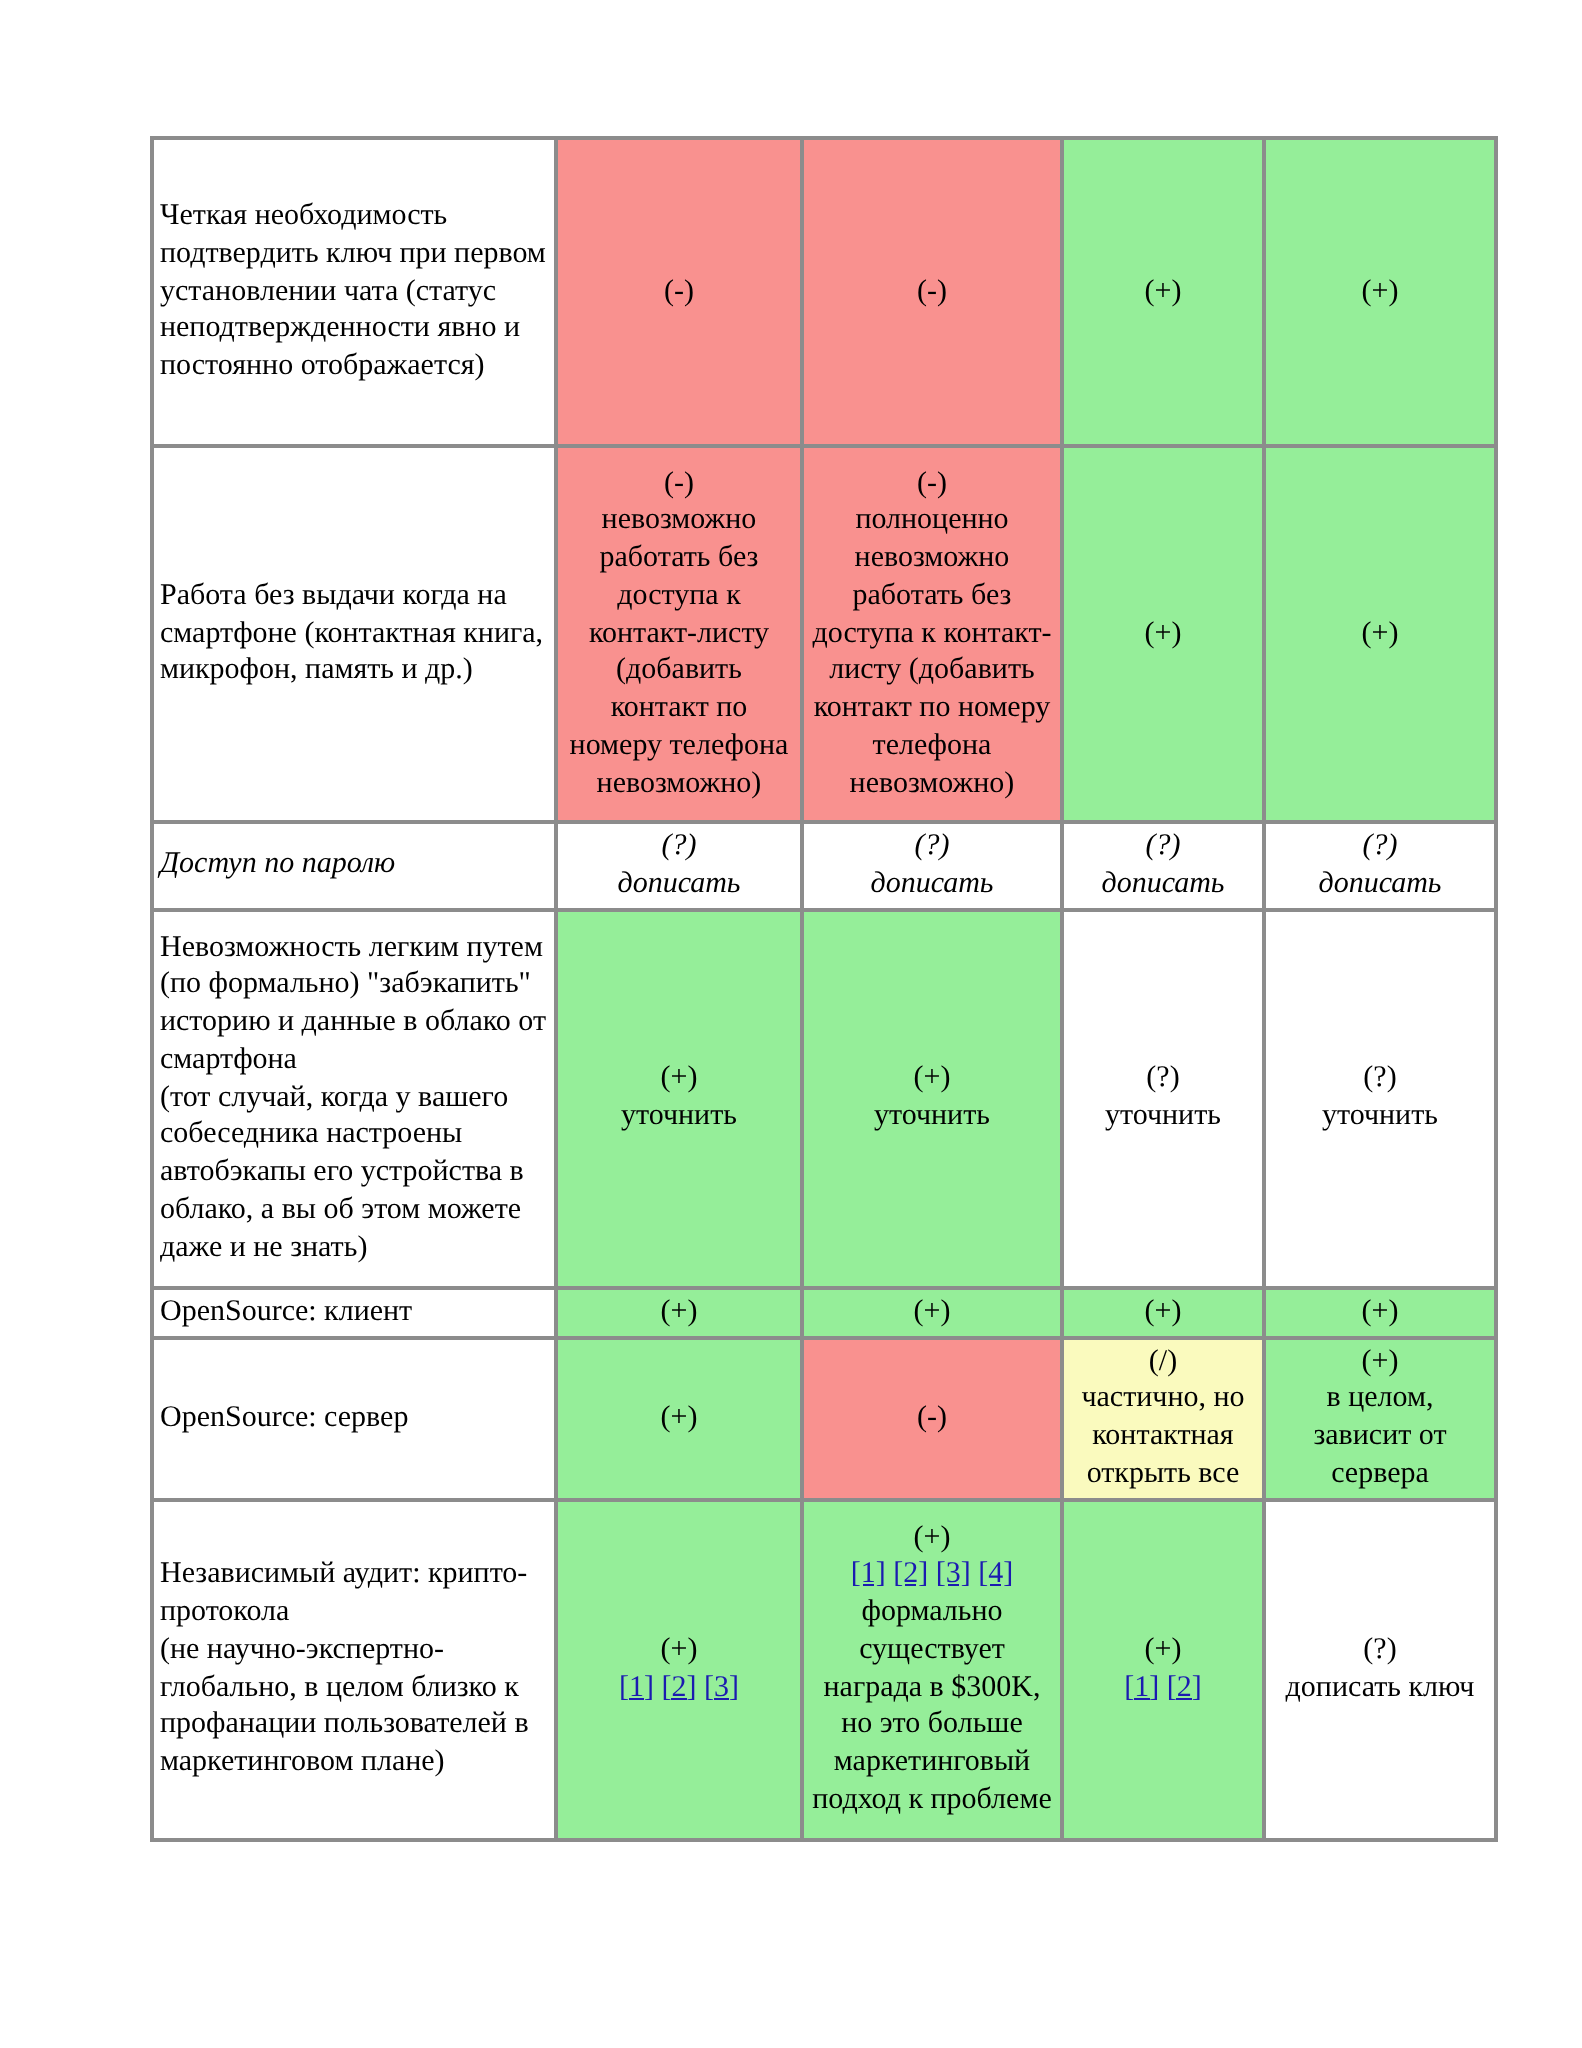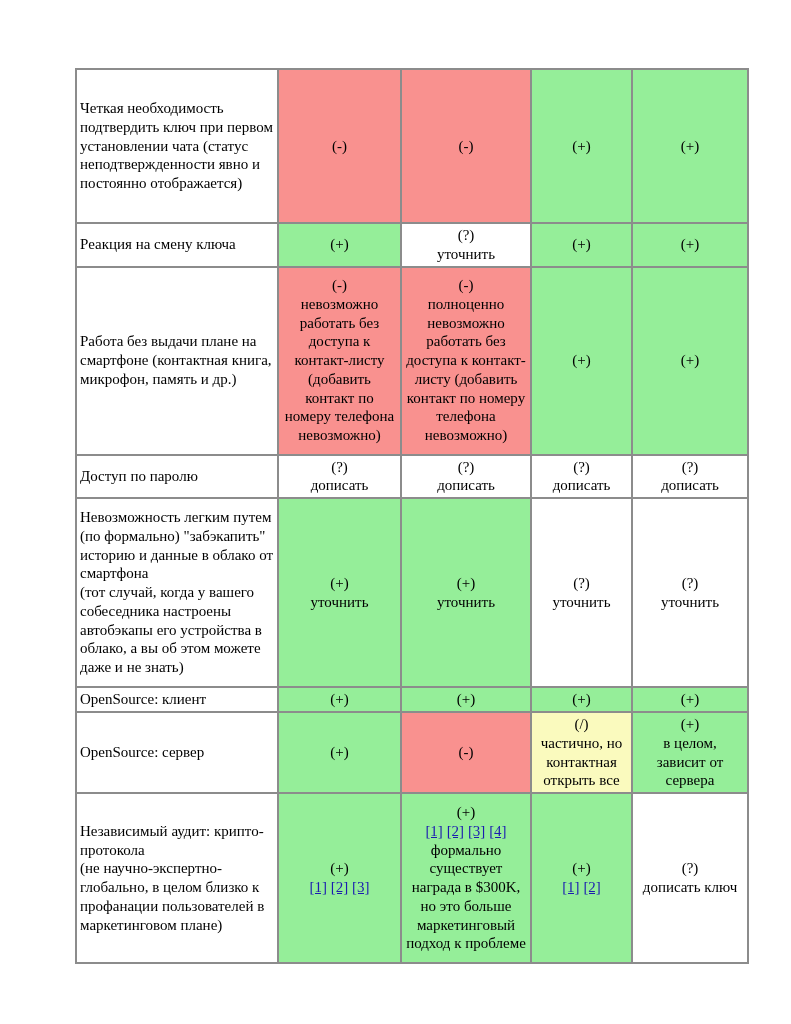--- a/index.html
+++ b/index.html
@@ -73,54 +73,38 @@
           <td class="value-cell" style="background: rgb(249, 145, 143);">
             <div>(-)</div>
           </td>
           <td class="value-cell" style="background: rgb(149, 238, 153);">
             <div>(+)</div>
           </td>
           <td class="value-cell" style="background: rgb(149, 238, 153);">
             <div>(+)</div>
           </td>
         </tr>
-        <tr style="height: 41px;">
-          <td class="label-cell">Реакция на смену ключа</td>
-          <td class="value-cell" style="background: rgb(149, 238, 153);">
-            <div>(+)</div>
-          </td>
-          <td class="value-cell" style="background: rgb(255, 255, 255);">
-            <div>(?)</div>
-            <div>уточнить</div>
-          </td>
-          <td class="value-cell" style="background: rgb(149, 238, 153);">
-            <div>(+)</div>
-          </td>
-          <td class="value-cell" style="background: rgb(149, 238, 153);">
-            <div>(+)</div>
-          </td>
-        </tr>
         <tr style="height: 188px;">
-          <td class="label-cell">Работа без выдачи плане на смартфоне (контактная книга, микрофон, память и др.)</td>
+          <td class="label-cell">Работа без выдачи когда на смартфоне (контактная книга, микрофон, память и др.)</td>
           <td class="value-cell" style="background: rgb(249, 145, 143);">
             <div>(-)</div>
             <div>невозможно работать без доступа к контакт-листу (добавить контакт по номеру телефона невозможно)</div>
           </td>
           <td class="value-cell" style="background: rgb(249, 145, 143);">
             <div>(-)</div>
             <div>полноценно невозможно работать без доступа к контакт-листу (добавить контакт по номеру телефона невозможно)</div>
           </td>
           <td class="value-cell" style="background: rgb(149, 238, 153);">
             <div>(+)</div>
           </td>
           <td class="value-cell" style="background: rgb(149, 238, 153);">
             <div>(+)</div>
           </td>
         </tr>
-        <tr style="height: 41px;">
+        <tr style="height: 41px; font-style: italic;">
           <td class="label-cell">Доступ по паролю</td>
           <td class="value-cell" style="background: rgb(255, 255, 255);">
             <div>(?)</div>
             <div>дописать</div>
           </td>
           <td class="value-cell" style="background: rgb(255, 255, 255);">
             <div>(?)</div>
             <div>дописать</div>
           </td>
           <td class="value-cell" style="background: rgb(255, 255, 255);">

